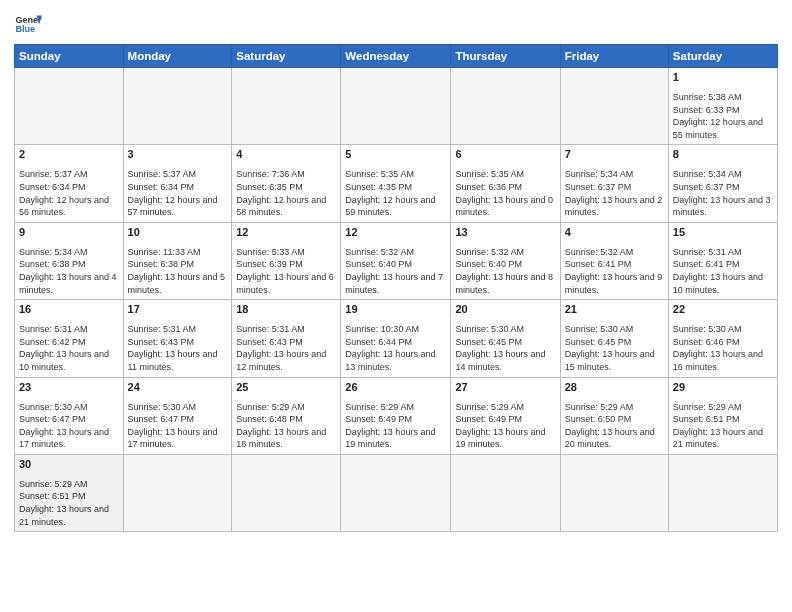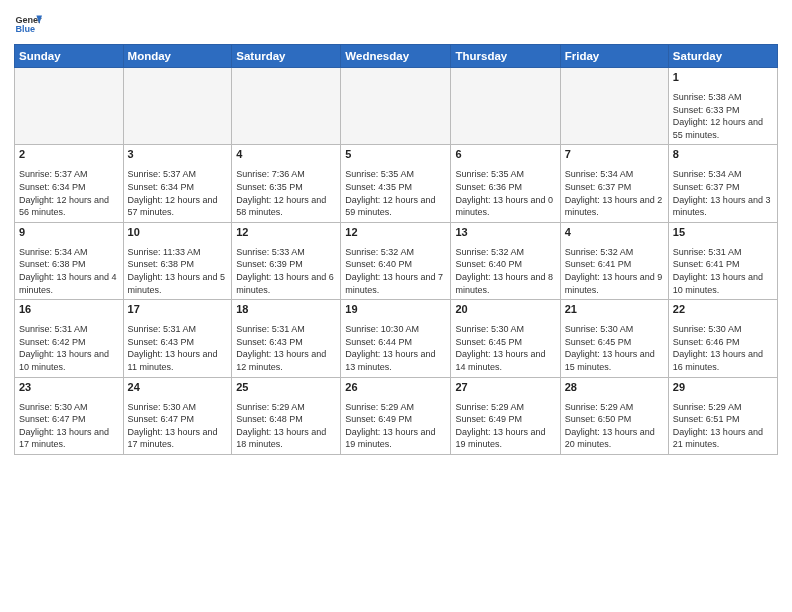--- a/index.html
+++ b/index.html
@@ -332,15 +332,30 @@
 and 20 minutes.</div>
           </td>
           <td>
             <span class="day-number">29</span>
             <div class="day-info">Sunrise: 5:29 AM
 Sunset: 6:51 PM
 Daylight: 13 hours
 and 21 minutes.</div>
           </td>
         </tr>
+        <tr class="last-row">
+          <td>
+            <span class="day-number">30</span>
+            <div class="day-info">Sunrise: 5:29 AM
+Sunset: 6:51 PM
+Daylight: 13 hours
+and 21 minutes.</div>
+          </td>
+          <td class="empty"></td>
+          <td class="empty"></td>
+          <td class="empty"></td>
+          <td class="empty"></td>
+          <td class="empty"></td>
+          <td class="empty"></td>
+        </tr>
       </tbody>
   </table>
 </div>
 
 </body></html>

